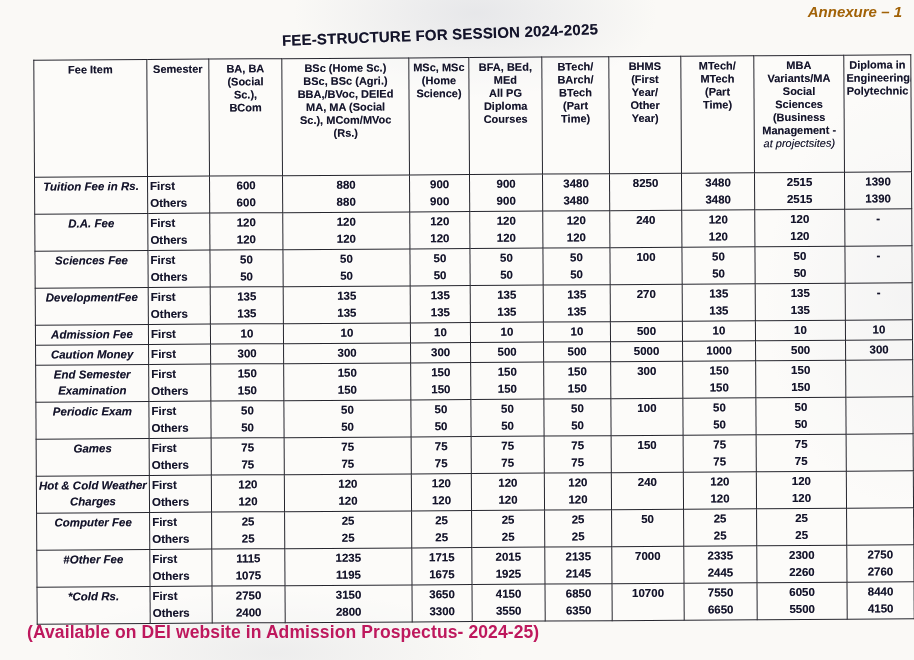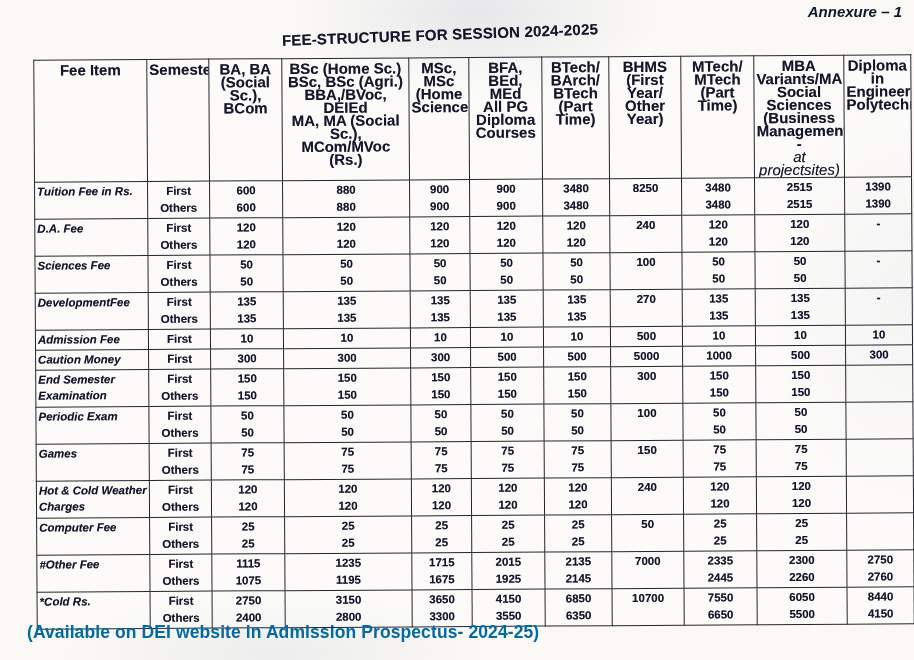--- a/index.html
+++ b/index.html
@@ -8,21 +8,21 @@
     font-family:"Liberation Sans", sans-serif;
     background:
       radial-gradient(ellipse 260px 120px at 52% 2%, rgba(186,190,205,0.30), rgba(186,190,205,0) 70%),
       radial-gradient(ellipse 200px 300px at 99% 45%, rgba(190,193,205,0.18), rgba(190,193,205,0) 70%),
       radial-gradient(ellipse 300px 90px at 30% 99%, rgba(185,188,200,0.20), rgba(185,188,200,0) 70%),
       #faf9f6;
     color:#16162c;
   }
   .annexure{
     position:absolute;top:3px;right:12px;
-    font-size:15px;font-weight:bold;font-style:italic;color:#0f172a;
+    font-size:15px;font-weight:bold;font-style:italic;color:#a16207;
   }
   .doc-title{
     position:absolute;top:26px;left:0;width:880px;text-align:center;
     font-size:15px;font-weight:bold;color:#14142a;
     transform:rotate(-2.1deg);letter-spacing:0.2px;
     text-shadow:0 0 0.5px rgba(20,20,45,.55);
   }
   .table-wrap{
     position:absolute;top:57px;left:35px;
     transform:rotate(-0.35deg);
@@ -32,41 +32,41 @@
     background:rgba(255,255,255,0.35);
   }
   table.fee th, table.fee td{
     border:1.4px solid #26262e;
     vertical-align:top;
     padding:1px 2px;
     overflow:hidden;
     text-shadow:0 0 0.5px rgba(22,22,50,.5);
   }
   table.fee th{
-    font-size:15px;line-height:13px;font-weight:bold;
+    font-size:11px;line-height:13px;font-weight:bold;
     text-align:center;white-space:pre-line;padding-top:3px;
     height:112px;color:#15152b;
   }
   table.fee th em{font-style:italic;font-weight:normal;}
   td.fee-item{
     font-style:italic;font-weight:600;font-size:11.5px;line-height:16px;
-    text-align:left;padding-left:3px;color:#14142a;margin-left:48px;
+    text-align:center;padding-left:3px;color:#14142a;margin-left:48px;
   }
   td.sem{
     font-weight:600;font-size:11.5px;line-height:17px;
-    text-align:center;padding-left:3px;color:#14142a;
+    text-align:left;padding-left:3px;color:#14142a;
   }
   td.val{
     font-weight:700;font-size:11.5px;line-height:17px;
     text-align:center;color:#14142a;
   }
   td.val div, td.sem div{height:17px;}
   .footer-note{
     position:absolute;left:27px;top:622px;
-    font-size:17.5px;font-weight:600;color:#0369a1;
+    font-size:17.5px;font-weight:600;color:#be185d;
     letter-spacing:0.1px;
   }
 </style>
 </head>
 <body>
 
 <div class="annexure">Annexure – 1</div>
 
 <div class="doc-title">FEE-STRUCTURE FOR SESSION 2024-2025</div>
 

